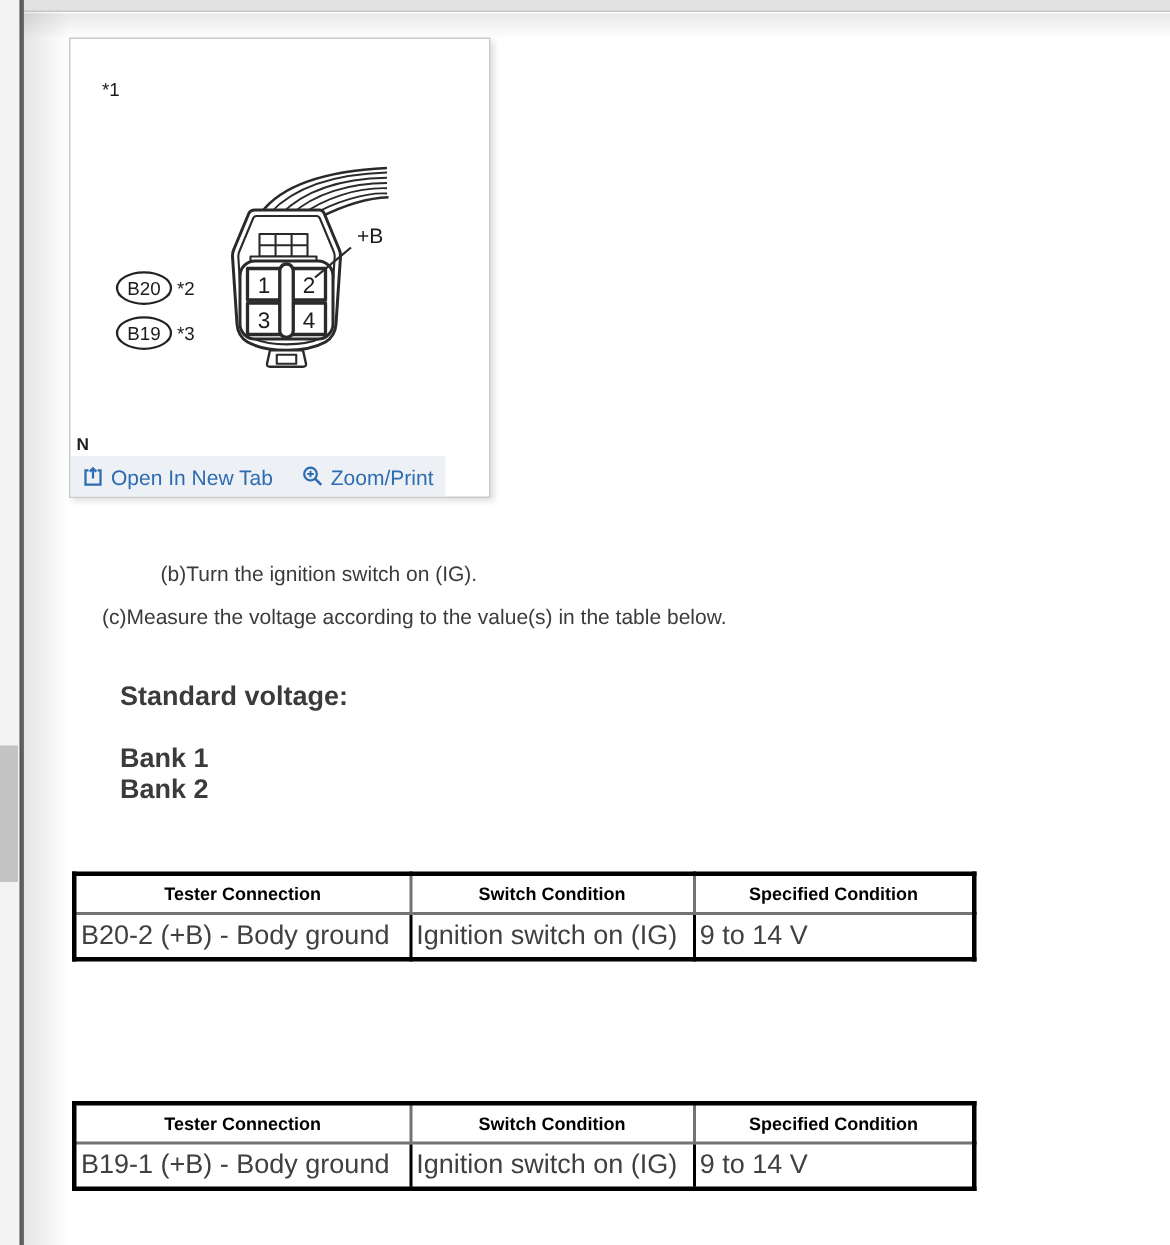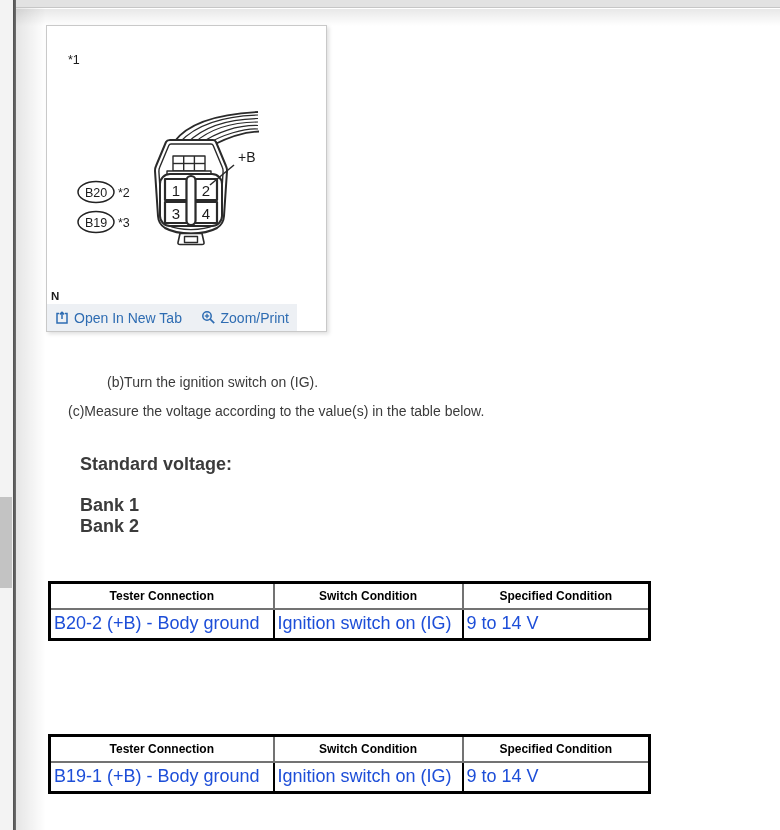--- a/index.html
+++ b/index.html
@@ -32,21 +32,21 @@
   
   .step { left:68px; color:#3b3b3b; font-size:14px; z-index:2;}
   .bold-note { left:80px; color:#3b3b3b; font-size:18px; font-weight:bold; z-index:2;}
 
   
   .spec-table { position:absolute; left:48px; width:600px; border-collapse:collapse;
                 table-layout:fixed; background:#fff; border:3px solid #000; z-index:2;}
   .spec-table th { border:2px solid #737373; font-size:12px; font-weight:bold; text-align:center;
                    height:26px; padding:0 2px; color:#000;}
   .spec-table td { border:2px solid #000; font-size:18px; font-weight:normal; text-align:left;
-                   height:31px; padding:0 3px; color:#1d4ed8; white-space:nowrap; overflow:hidden;}
+                   height:31px; padding:0 3px; color:#404040; white-space:nowrap; overflow:hidden;}
   #table-1 { top:581px; }
   #table-2 { top:734px; }
 </style>
 </head>
 <body>
 
 <div class="abs" id="topbar"></div>
 <div class="abs" id="topbar-shadow"></div>
 <div class="abs" id="left-rail"></div>
 <div class="abs" id="left-scroll-thumb"></div>

